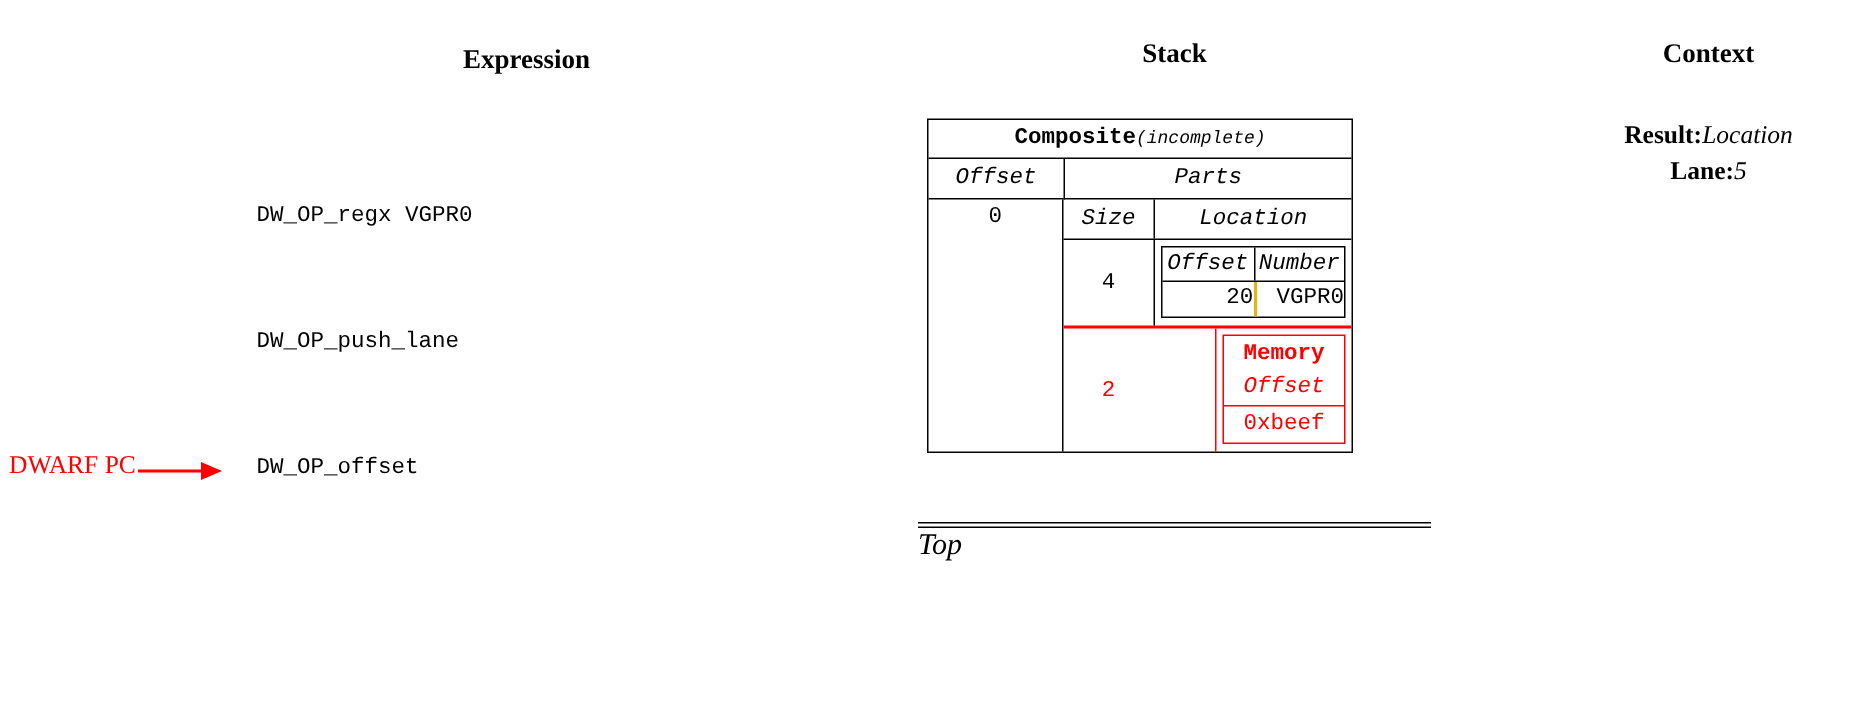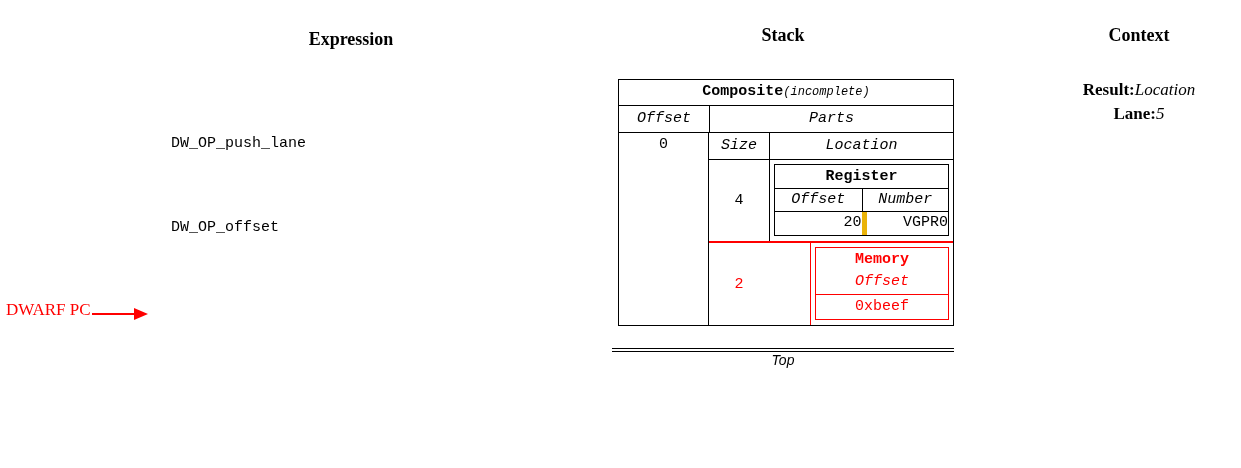--- a/index.html
+++ b/index.html
@@ -78,21 +78,21 @@
     border-top: 6px solid transparent;
     border-bottom: 6px solid transparent;
     border-left: 14px solid #ff0000;
   }
 
   
   #stack-table {
     position: absolute;
     left: 618px;
     top: 79px;
-    width: 336px;
+    width: 284px;
     border: 1px solid #000000;
     box-sizing: border-box;
     font-family: "Liberation Mono", monospace;
     font-size: 15px;
   }
   .srow { display: flex; }
 
   .composite-header {
     text-align: center;
     padding: 3px 0 4px 0;
@@ -179,21 +179,21 @@
   }
   .loc-hdr > div + div { border-left: 1px solid #000; }
   .loc-vals { display: flex; border-top: 1px solid #000; }
   .loc-vals > div {
     flex: 1 1 50%;
     box-sizing: border-box;
     text-align: right;
     padding: 1px 0 2px 0;
     line-height: 20px;
   }
-  .loc-vals > div + div { border-left: 5px solid #eab308; }
+  .loc-vals > div + div { border-left: 2px solid #eab308; }
 
   .loc-single-hdr {
     text-align: center;
     font-style: italic;
     padding: 0 0 2px 0;
     line-height: 21px;
   }
   .loc-single-val {
     text-align: center;
     border-top: 1px solid #000;
@@ -219,24 +219,24 @@
     border-top: 1px solid #000;
     border-bottom: 1px solid #000;
     height: 2px;
     box-sizing: content-box;
   }
   #stack-top-caption {
     position: absolute;
     left: 612px;
     top: 352px;
     width: 342px;
-    text-align: center;
-    font-family: Liberation Sans, sans-serif;
+    text-align: left;
+    font-family: Liberation Serif, serif;
     font-style: italic;
-    font-size: 14px;
+    font-size: 20px;
   }
 
   
   #context-block {
     position: absolute;
     left: 1018px;
     top: 78px;
     width: 242px;
     text-align: center;
     font-family: "Liberation Serif", serif;
@@ -247,20 +247,21 @@
   #context-block .field-value { font-style: italic; }
 </style>
 </head>
 <body>
 
 <div class="col-title" id="title-expression">Expression</div>
 <div class="col-title" id="title-stack">Stack</div>
 <div class="col-title" id="title-context">Context</div>
 
 <div id="expression-list">
+  <div class="op-line">DW_OP_regx VGPR0</div>
   <div class="op-line">DW_OP_push_lane</div>
   <div class="op-line">DW_OP_offset</div>
   
   
   
   
   
   
   
 </div>
@@ -292,21 +293,20 @@
 
       <div class="srow bb">
         <div class="col-size hdr-cell">Size</div>
         <div class="col-location hdr-cell bl">Location</div>
       </div>
 
       <div class="part-row" id="part-register-row">
         <div class="part-size">4</div>
         <div class="part-loc">
           <div class="loc-table">
-            <div class="loc-title bb">Register</div>
             <div class="loc-hdr">
               <div>Offset</div>
               <div>Number</div>
             </div>
             <div class="loc-vals">
               <div>20</div>
               <div>VGPR0</div>
             </div>
           </div>
         </div>

